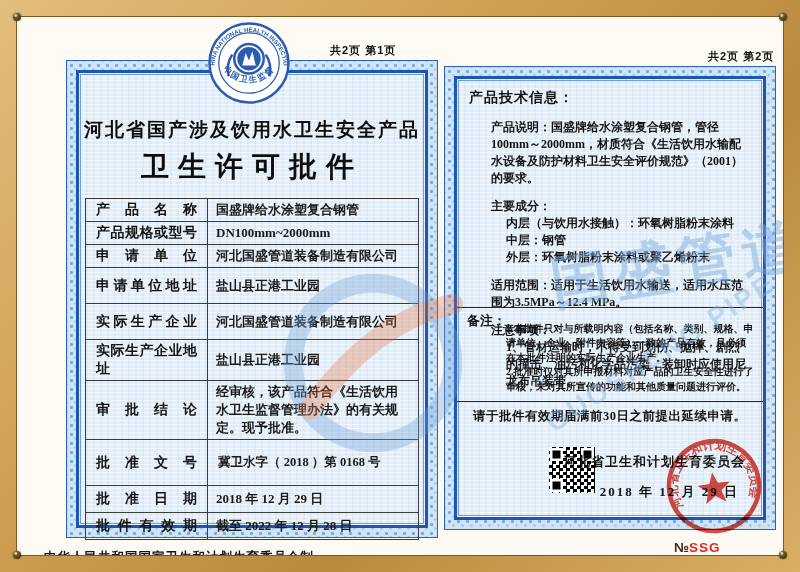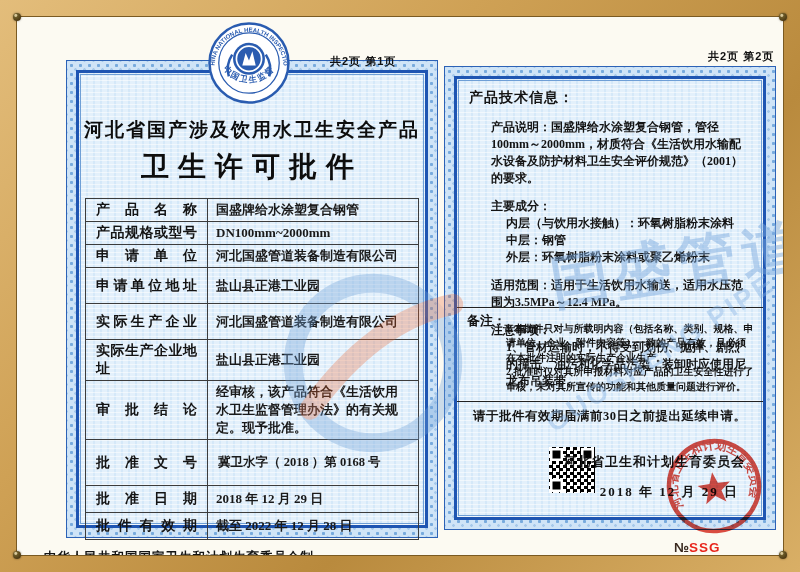--- a/index.html
+++ b/index.html
@@ -36,21 +36,21 @@
   .page-inner { position:relative; width:100%; height:100%;
     border:3px solid #1e55b2; background:#e3f0fb;
     background-image:repeating-linear-gradient(0deg, rgba(255,255,255,.55) 0 1px, rgba(0,0,0,0) 1px 4px),
       repeating-linear-gradient(90deg, rgba(198,224,246,.5) 0 2px, rgba(0,0,0,0) 2px 7px); }
   .page-inner::after { content:""; position:absolute; inset:1px; border:1px solid #6f9fd6; pointer-events:none; }
   #page1 { left:50px; top:44px; width:372px; height:478px; }
   #page2 { left:428px; top:50px; width:332px; height:464px; }
 
   .page-indicator { position:absolute; font-family:"Liberation Sans",sans-serif; font-weight:bold;
     font-size:11px; color:#111; z-index:20; letter-spacing:1px; }
-  #pi1 { left:314px; top:38px; }
+  #pi1 { left:314px; top:27px; }
   #pi2 { left:692px; top:33px; }
 
   
   .emblem { position:absolute; left:191px; top:5px; width:84px; height:84px; z-index:22; }
 
   
   .p1-content { position:relative; z-index:10; padding-top:44px; text-align:center; }
   .title1 { font-size:19px; font-weight:bold; color:#0d0d0d; letter-spacing:2px; }
   .title2 { font-size:28px; font-weight:bold; color:#0d0d0d; letter-spacing:9px; margin-top:5px; }
   .cert-table { width:334px; margin:12px auto 0 auto; border-collapse:collapse; }

